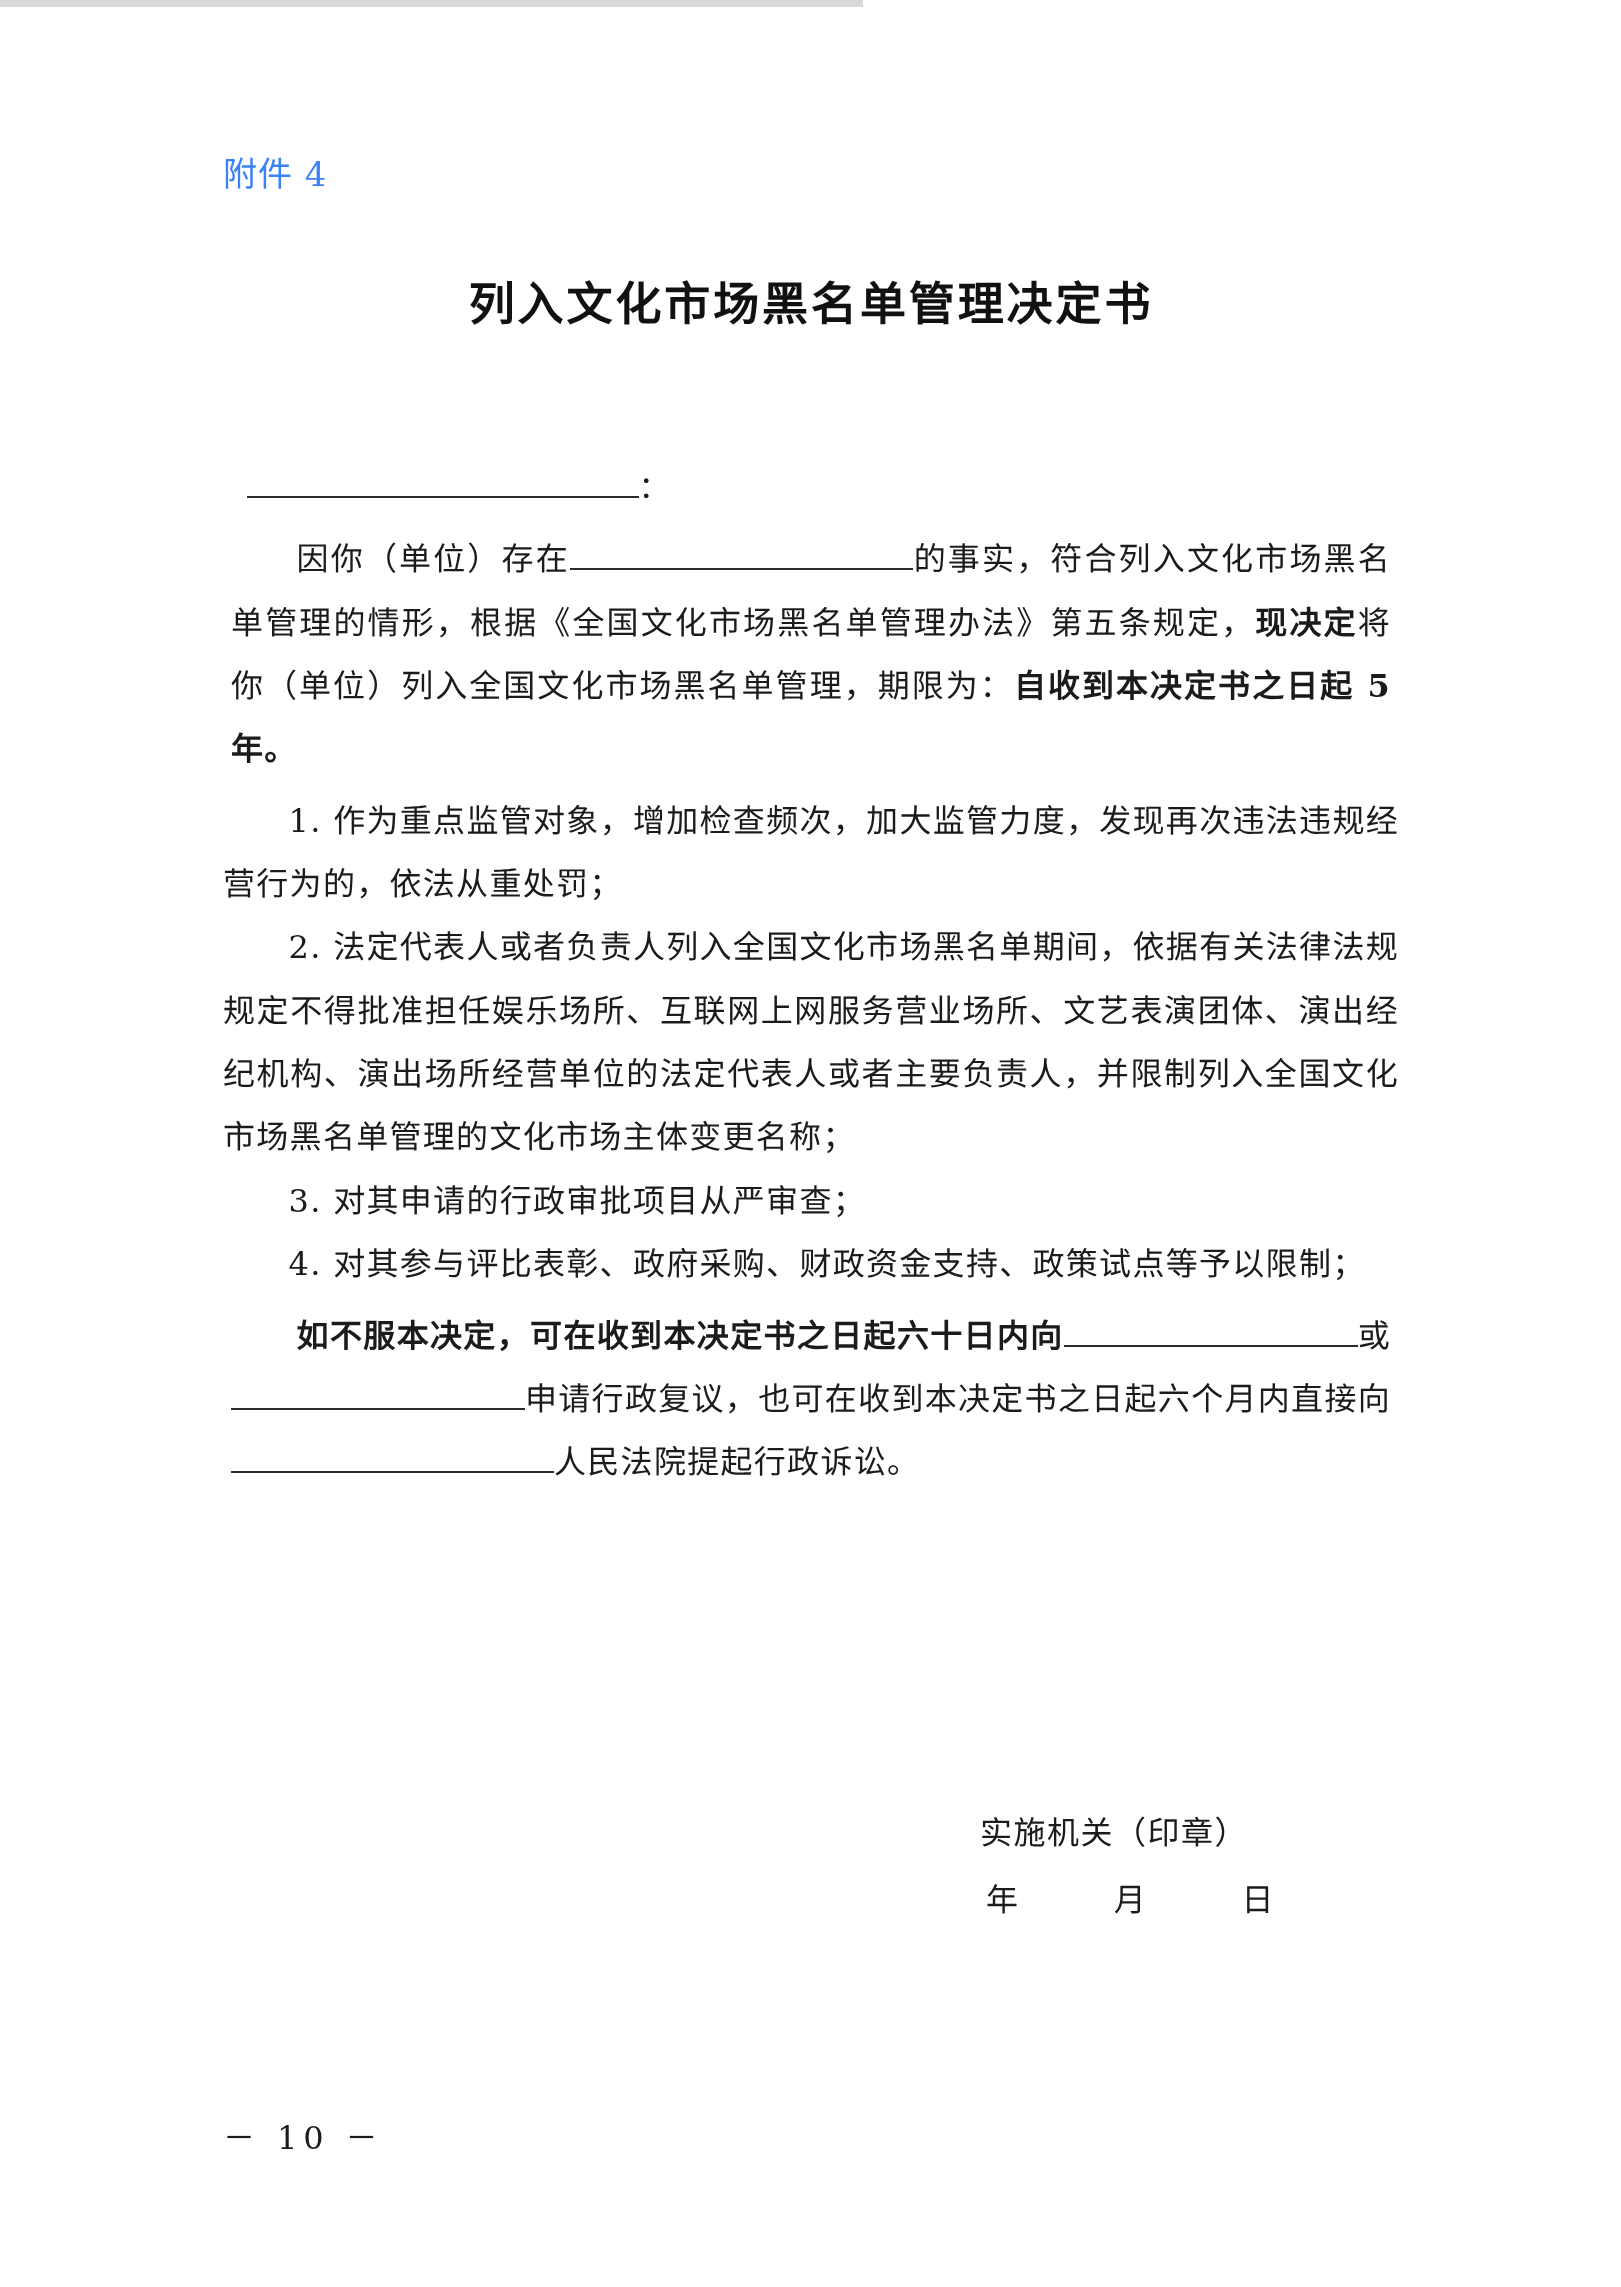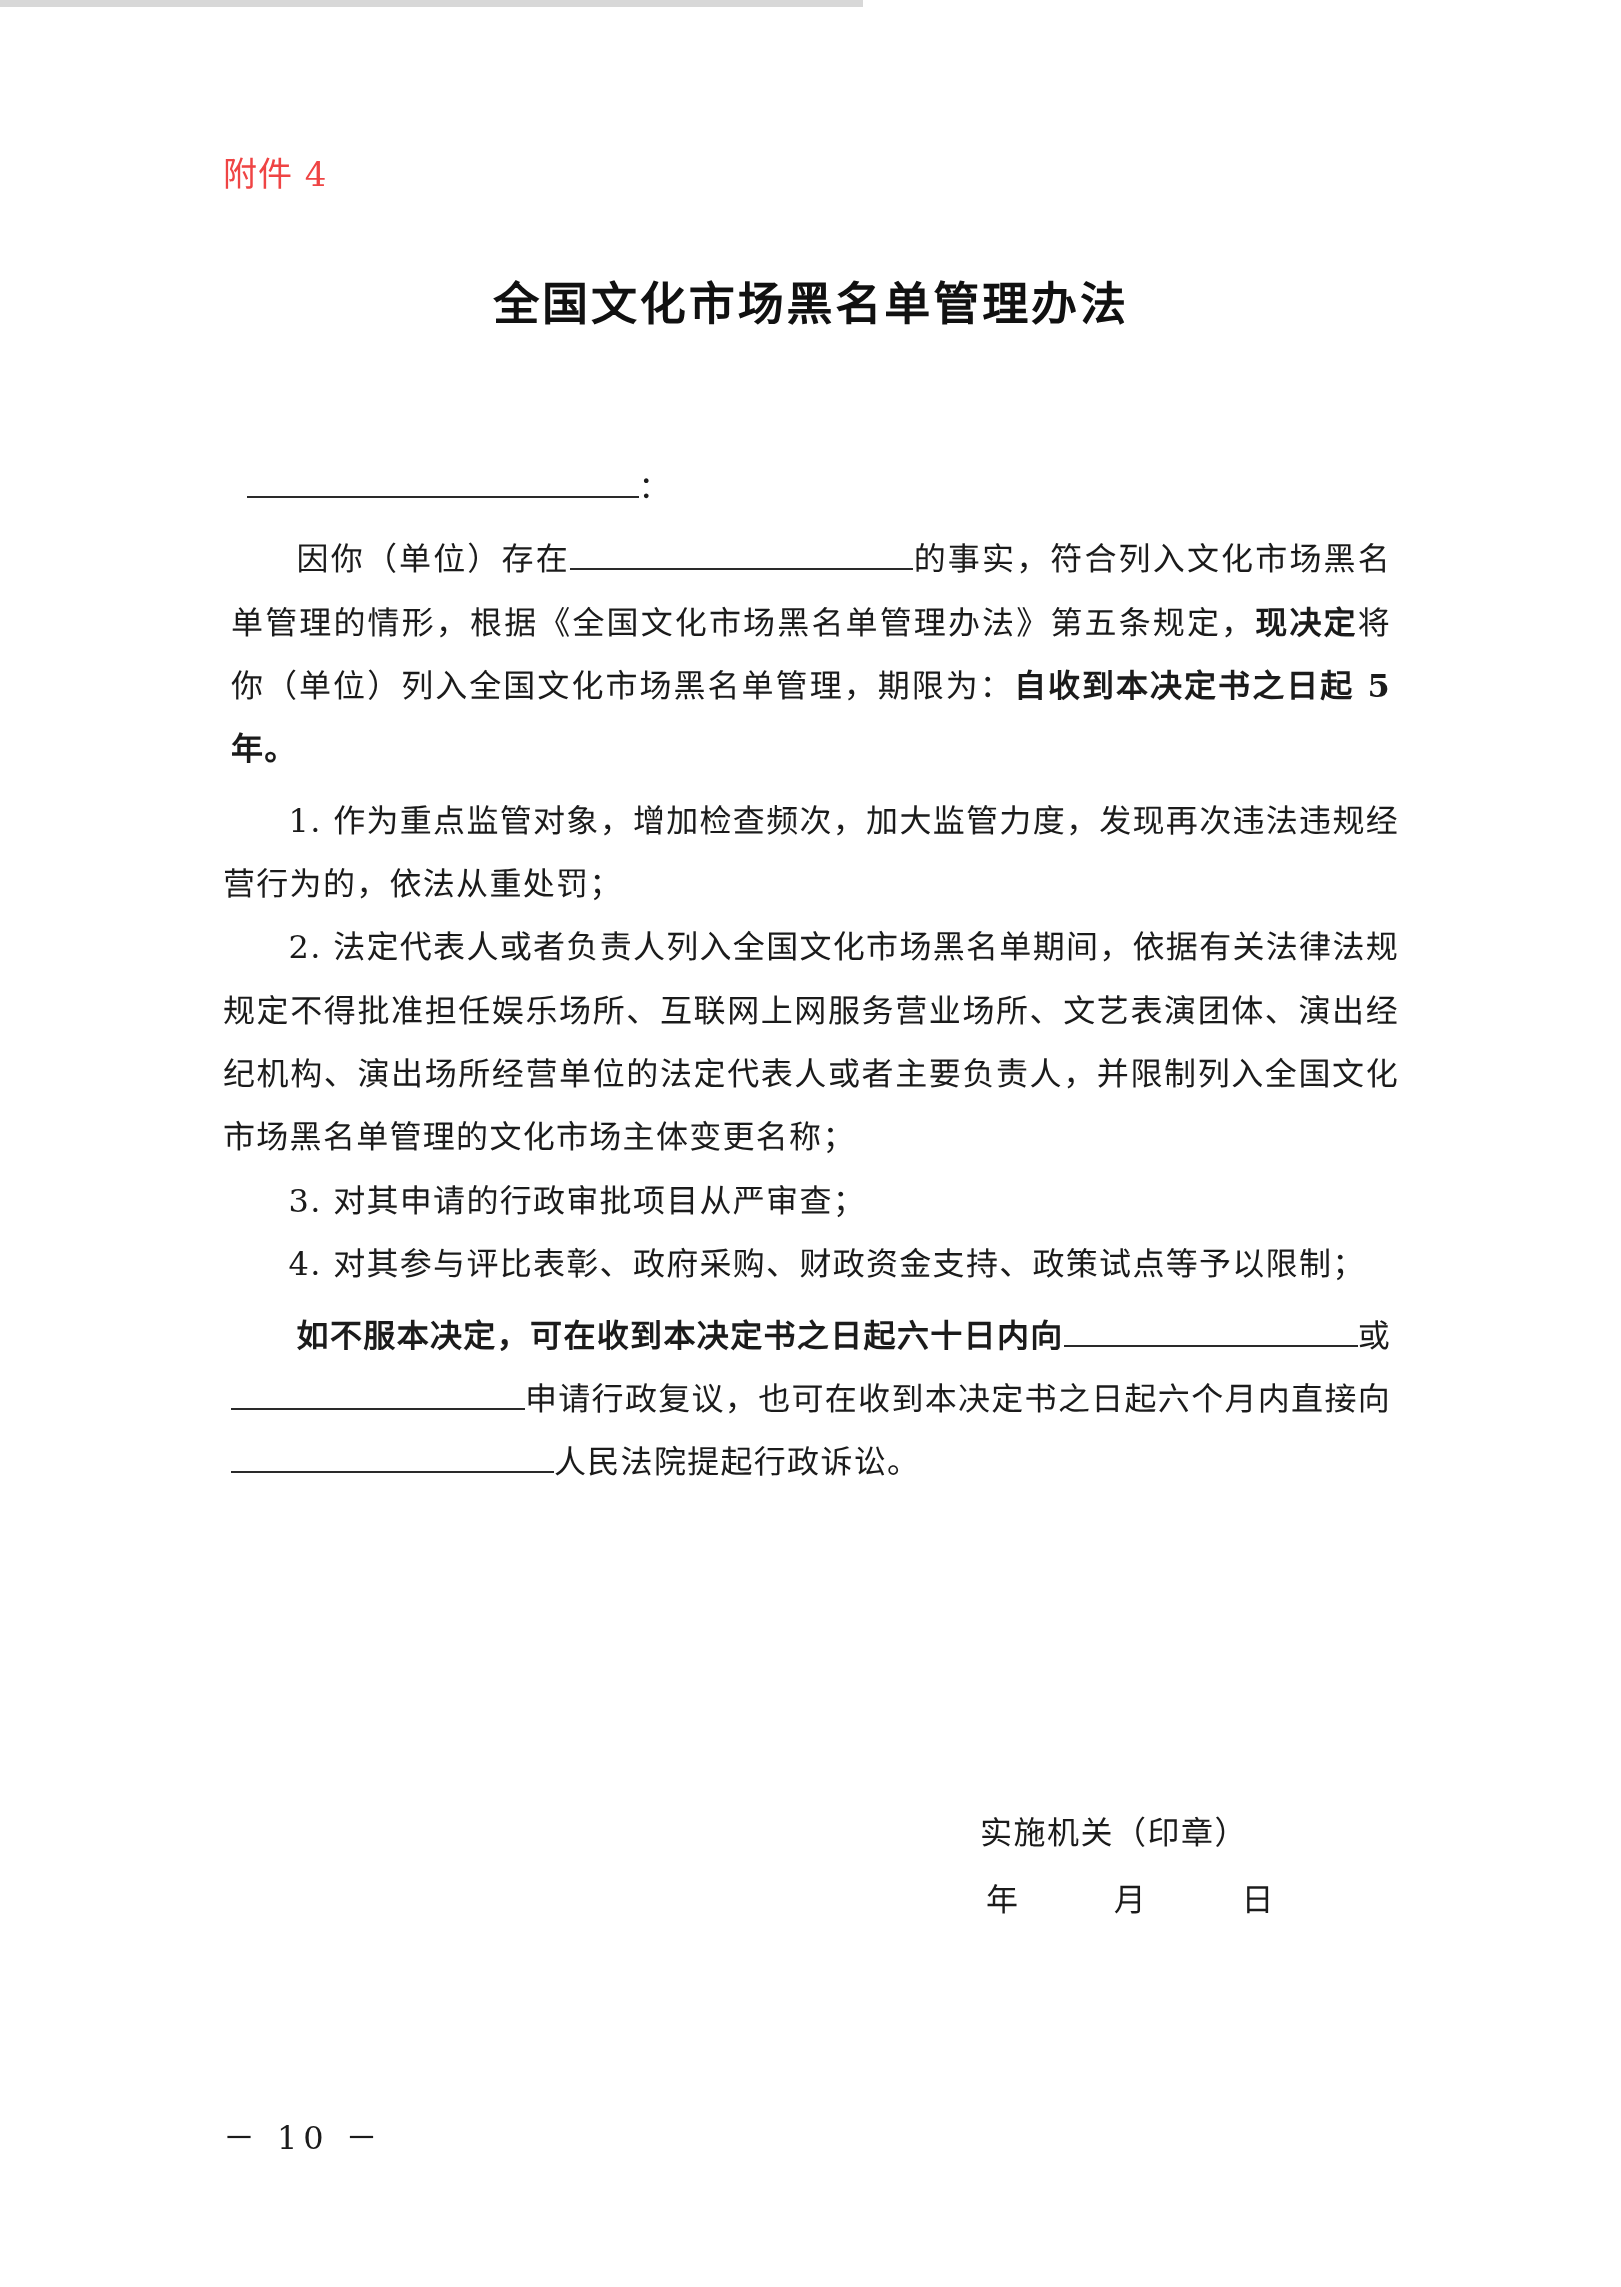--- a/index.html
+++ b/index.html
@@ -39,21 +39,21 @@
     position: absolute;
     left: 223px;
     top: 147px;
     width: 1176px;
   }
 
   .attachment-label {
     font-size: 34px;
     letter-spacing: 1px;
     font-family: "DejaVu Serif", "Liberation Serif", serif;
-    color: #ef4444;
+    color: #3b82f6;
   }
 
   .doc-title {
     margin-top: 71px;
     text-align: center;
     font-size: 46px;
     font-weight: bold;
     letter-spacing: 2.9px;
     color: #111111;
     font-family: "DejaVu Sans", "Liberation Sans", sans-serif;
@@ -124,21 +124,21 @@
 <body>
 
 <div class="scan-top-edge"></div>
 
 <div class="page">
 
   <div class="content">
 
     <div class="attachment-label">附件 4</div>
 
-    <div class="doc-title">全国文化市场黑名单管理办法</div>
+    <div class="doc-title">列入文化市场黑名单管理决定书</div>
 
     <div class="recipient-line">
       <span class="blank blank-recip"></span><span>：</span>
     </div>
 
     <div class="body-text">
 
       <p class="para"><span>因你（单位）存在</span><span class="blank blank-fact"></span><span>的事实，符合列入文化市场黑名单管理的情形，根据《全国文化市场黑名单管理办法》第五条规定，</span><span class="bold">现决定</span><span>将你（单位）列入全国文化市场黑名单管理，期限为：</span><span class="bold">自收到本决定书之日起 5 年。</span></p>
 
 

